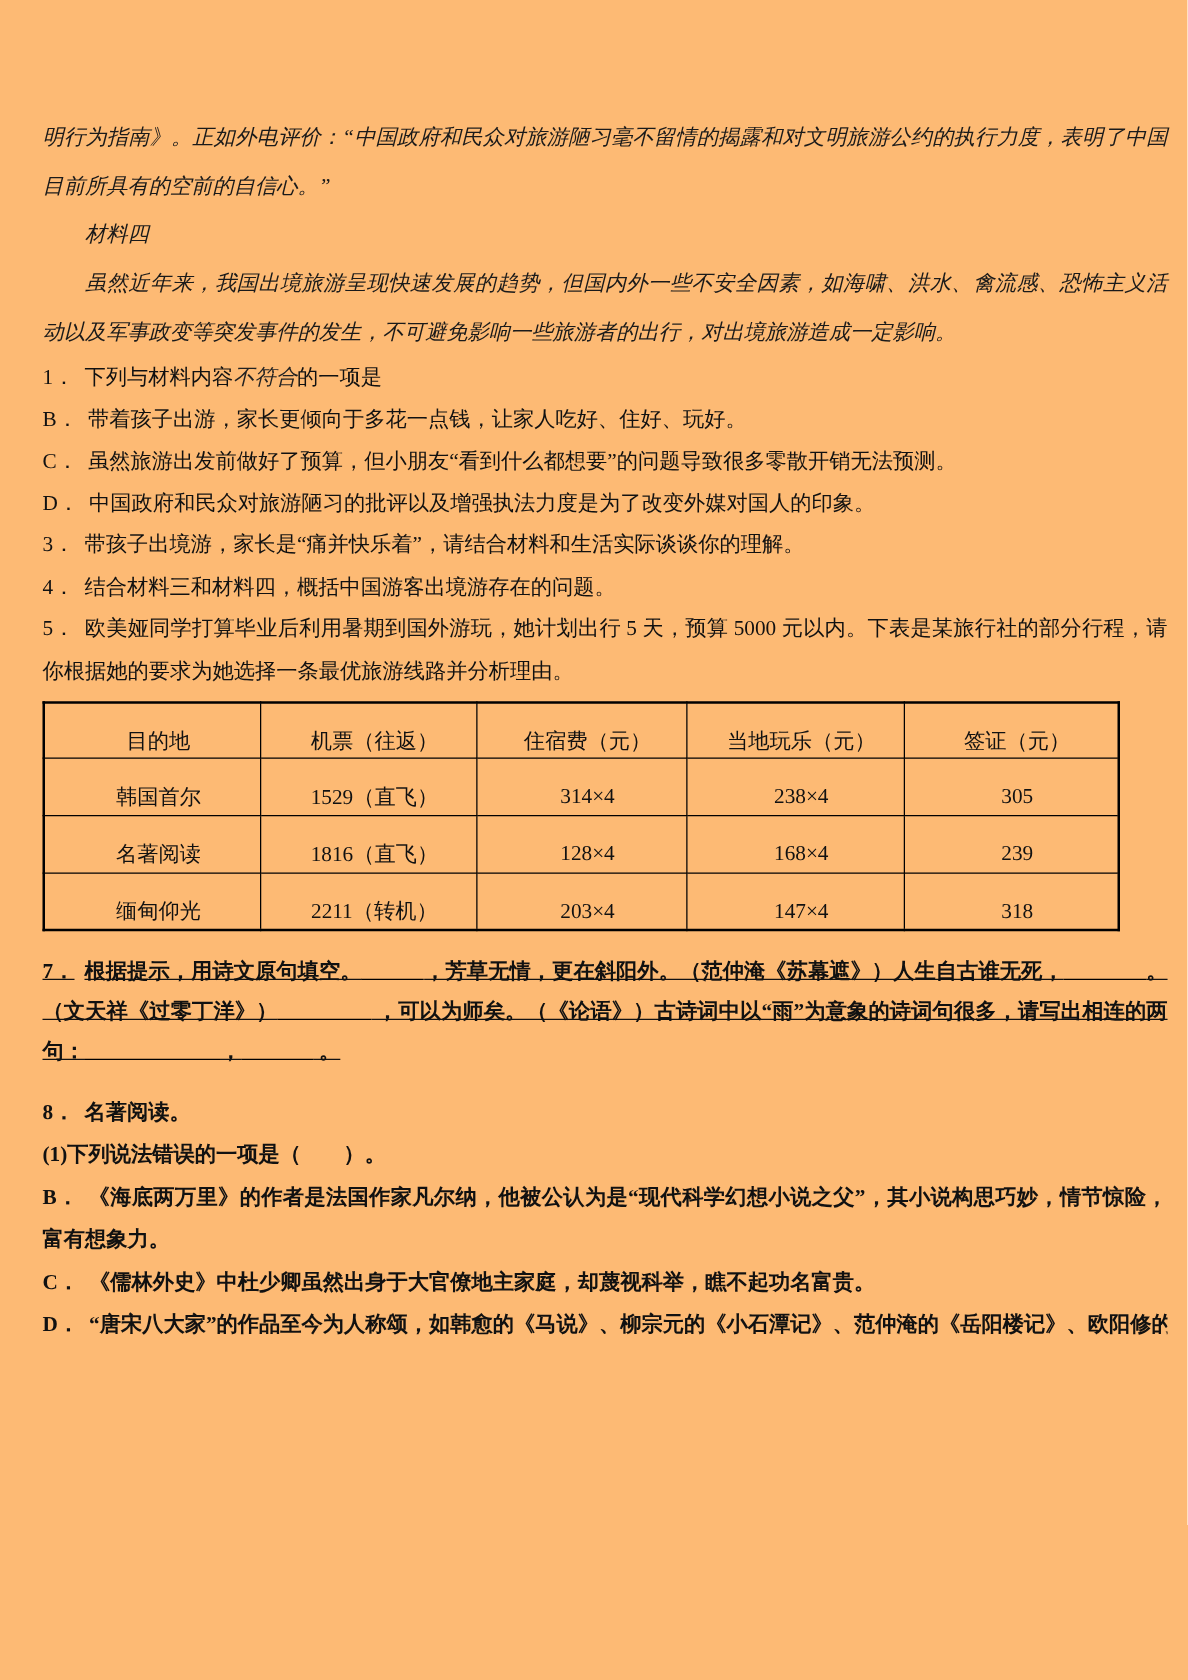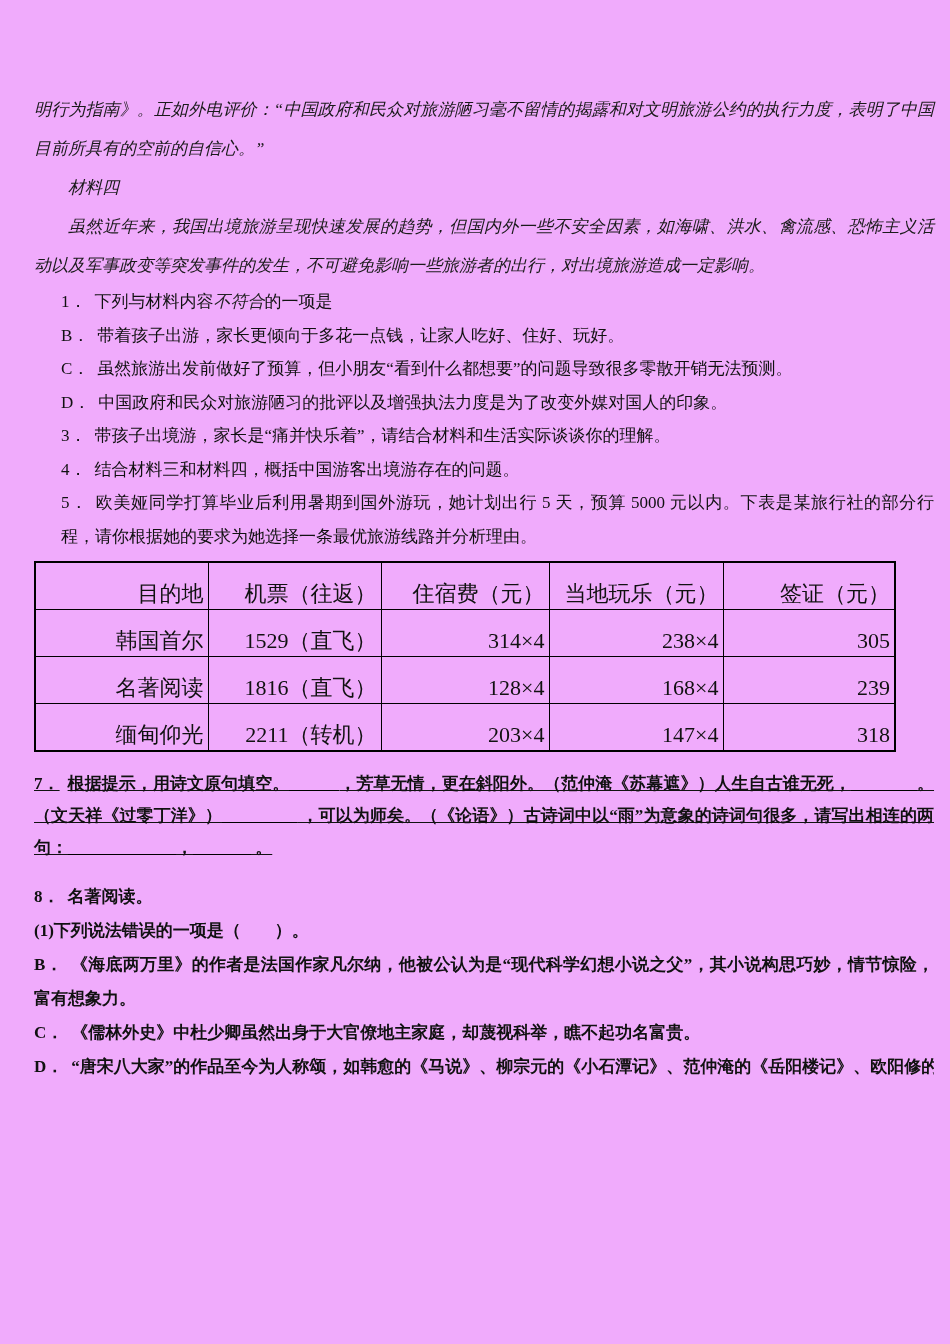--- a/index.html
+++ b/index.html
@@ -1,35 +1,35 @@
 <!DOCTYPE html>
 <html><head>
 <meta charset="utf-8">
 <style>
   html,body{margin:0;padding:0;background:#ffffff;}
   .page{
     width:950px;height:1344px;box-sizing:border-box;
     padding:90px 16px 0 34px;
-    background:#f0abfc;color:#111;
+    background:#fdba74;color:#111;
     font-family:"Liberation Serif","DejaVu Serif",serif;
     font-size:17px;overflow:hidden;
   }
   p{margin:0;text-align:justify;}
   .material{line-height:39px;font-style:italic;color:#1a1a1a;}
   .indent{text-indent:2em;}
-  .qblock p{line-height:33.5px;margin-left:27px;}
+  .qblock p{line-height:33.5px;}
   .qnum{margin-right:8px;}
   .kaiti{font-style:italic;font-weight:400;color:#222;}
   table.itinerary{
     border-collapse:collapse;width:860px;margin-top:8px;
     border:2px solid #000;table-layout:fixed;
   }
   table.itinerary th,table.itinerary td{
-    border:1px solid #000;font-weight:400;text-align:right;
-    padding:16px 4px 0 14px;font-size:22px;overflow:hidden;white-space:nowrap;
+    border:1px solid #000;font-weight:400;text-align:center;
+    padding:16px 4px 0 14px;font-size:17px;overflow:hidden;white-space:nowrap;
   }
   table.itinerary thead tr{height:44px;}
   table.itinerary tbody tr{height:46px;}
   .q7{margin-top:16px;line-height:32px;font-weight:700;text-decoration:underline;}
   .blank{
     display:inline-block;border-bottom:1.5px solid #000;
     height:14px;vertical-align:-2px;
   }
   .q8block{margin-top:16px;}
   .q8block p{line-height:34px;font-weight:700;}

